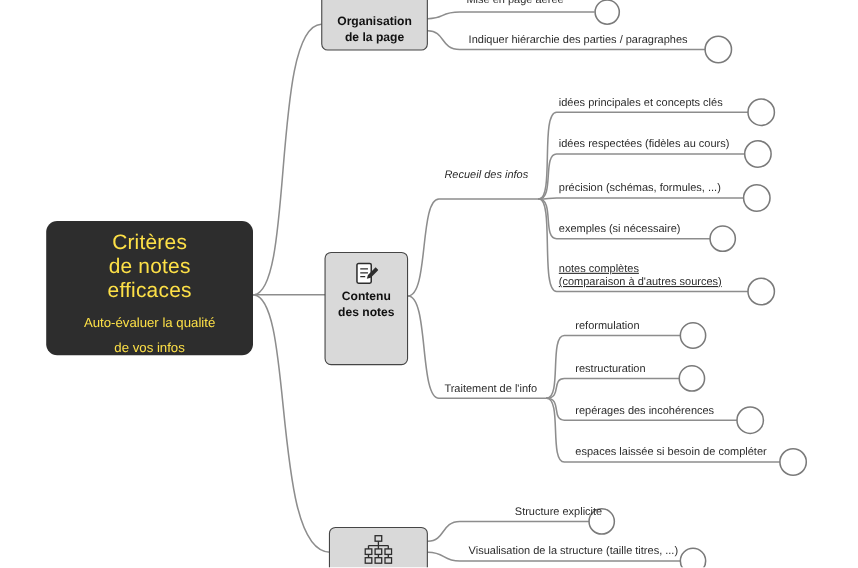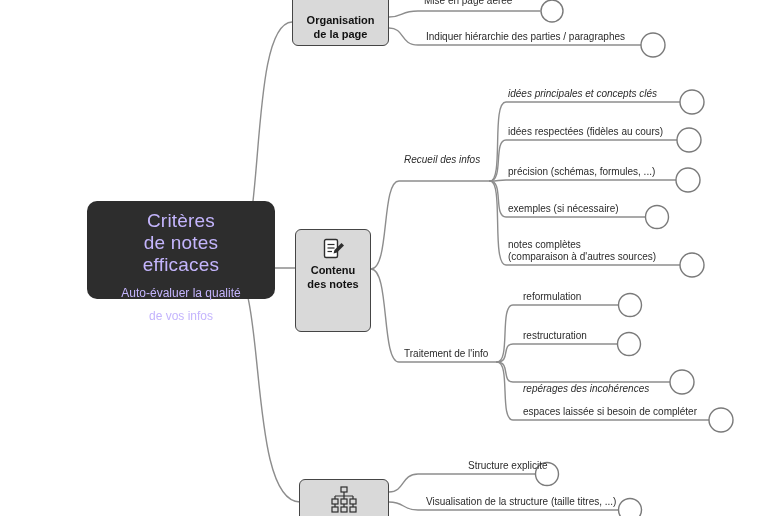--- a/index.html
+++ b/index.html
@@ -4,22 +4,22 @@
 <style>
   * { margin:0; padding:0; box-sizing:border-box; }
   html,body { background:#ffffff; font-family:"Liberation Sans", sans-serif; }
   .canvas { position:relative; width:780px; height:516px; background:#ffffff; overflow:hidden; }
   .wires { position:absolute; left:0; top:0; }
   .wires path { fill:none; stroke:#8d8d8d; stroke-width:1.4; stroke-linecap:round; }
   .wires circle { fill:#ffffff; stroke:#7a7a7a; stroke-width:1.4; }
 
   .label { position:absolute; font-size:10px; line-height:12px; color:#2b2b2b; white-space:nowrap; }
 
-  .root { position:absolute; left:42px; top:201px; width:188px; height:98px;
-          background:#2d2d2d; border-radius:10px; color:#c4b5fd; text-align:center; padding-top:9px;margin-left:45px; }
+  .root { position:absolute; left:42px; top:201px; width:188px; height:122px;
+          background:#2d2d2d; border-radius:10px; color:#fde047; text-align:center; padding-top:9px; }
   .root-title { font-size:19px; line-height:22px; font-weight:400; letter-spacing:.2px; }
   .root-sub { margin-top:6px; font-size:12px; line-height:23px; }
 
   .branch { position:absolute; background:#d9d9d9; border:1.5px solid #454545;
             border-radius:6px; text-align:center; }
   .branch-label { font-weight:bold; font-size:11px; line-height:14px; color:#111111; }
   .branch.org { left:292px; top:-32px; width:97px; height:78px; padding-top:44px; }
   .branch.contenu { left:295px; top:229px; width:76px; height:103px; padding-top:8px; }
   .branch.structure { left:299px; top:479px; width:90px; height:72px; padding-top:6px; }
   .icon { display:block; margin:0 auto 3px; }
@@ -115,29 +115,29 @@
         <rect x="1" y="21" width="6" height="5"></rect>
         <rect x="10" y="21" width="6" height="5"></rect>
         <rect x="19" y="21" width="6" height="5"></rect>
       </g>
     </svg>
   </div>
 
   <div class="label" style="left:424px; top:-5px;">Mise en page aérée</div>
   <div class="label" style="left:426px; top:31px;">Indiquer hiérarchie des parties / paragraphes</div>
   <div class="label" style="left:404px; top:154px;font-style:italic;">Recueil des infos</div>
-  <div class="label" style="left:508px; top:88px;font-style:italic;">idées principales et concepts clés</div>
+  <div class="label" style="left:508px; top:88px;">idées principales et concepts clés</div>
   <div class="label" style="left:508px; top:126px;">idées respectées (fidèles au cours)</div>
   <div class="label" style="left:508px; top:166px;text-align:right;">précision (schémas, formules, ...)</div>
   <div class="label" style="left:508px; top:203px;">exemples (si nécessaire)</div>
-  <div class="label" style="left:508px; top:239px;">
+  <div class="label" style="left:508px; top:239px;text-decoration:underline;">
     <div>notes complètes</div>
     <div>(comparaison à d'autres sources)</div>
   </div>
   <div class="label" style="left:404px; top:348px;">Traitement de l'info</div>
   <div class="label" style="left:523px; top:291px;">reformulation</div>
   <div class="label" style="left:523px; top:330px;">restructuration</div>
-  <div class="label" style="left:523px; top:383px;font-style:italic;">repérages des incohérences</div>
+  <div class="label" style="left:523px; top:368px;">repérages des incohérences</div>
   <div class="label" style="left:523px; top:406px;">espaces laissée si besoin de compléter</div>
   <div class="label" style="left:426px; top:460px;margin-left:42px;">Structure explicite</div>
   <div class="label" style="left:426px; top:496px;">Visualisation de la structure (taille titres, ...)</div>
 
 </div>
 
 </body></html>

